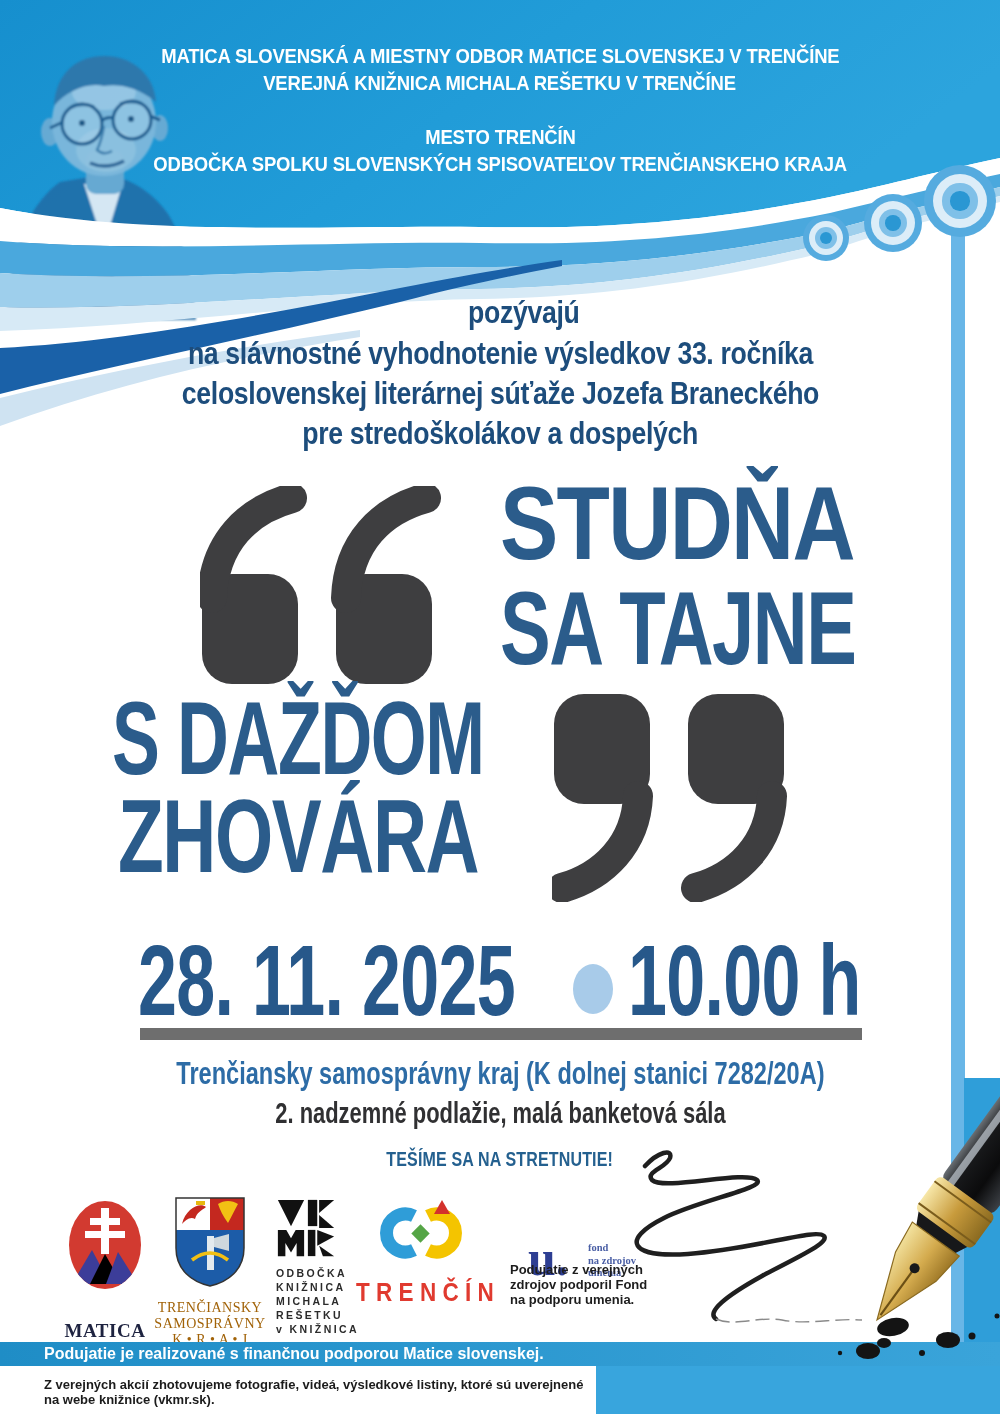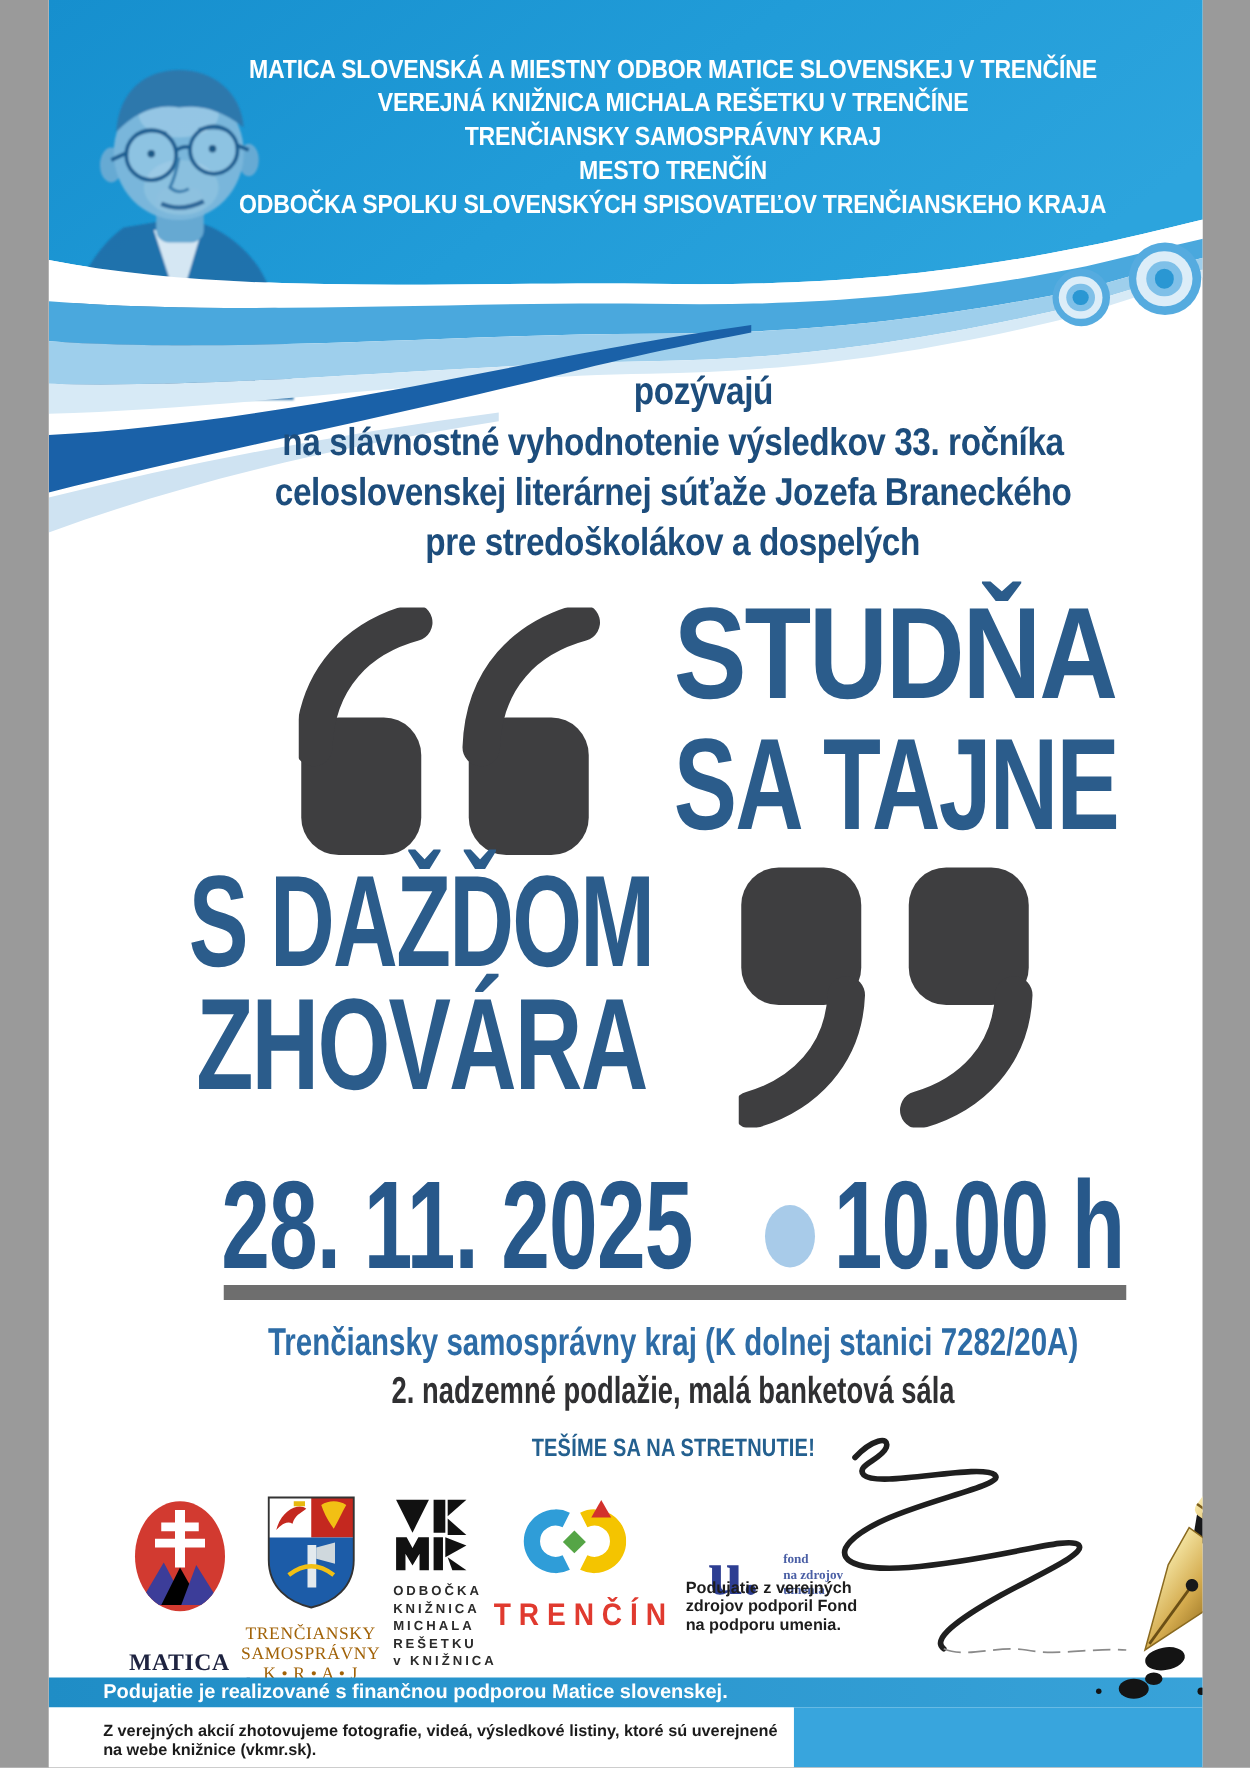--- a/index.html
+++ b/index.html
@@ -1,17 +1,17 @@
 <!DOCTYPE html>
 <html><head>
 <meta charset="utf-8">
 <style>
   html,body{margin:0;padding:0;background:#9a9a9a;}
   #poster{
-    position:relative;width:923px;height:1414px;margin:0 auto;
+    position:relative;width:1000px;height:1414px;margin:0 auto;
     background:#ffffff;overflow:hidden;
     font-family:"Liberation Sans","DejaVu Sans",sans-serif;
   }
   .abs{position:absolute;}
   .cline{position:absolute;left:0;width:1000px;text-align:center;white-space:nowrap;}
   .sqz{display:inline-block;transform-origin:center top;white-space:nowrap;}
   .sqzl{display:inline-block;transform-origin:left top;white-space:nowrap;}
 
   
   .hline{color:#ffffff;font-weight:bold;font-size:21px;line-height:27px;letter-spacing:-0.2px;}
@@ -135,21 +135,20 @@
   <div class="bullseye" style="left:924px;top:165px;width:72px;height:72px;">
     <div class="r2">
         <div class="r3">
           <div class="r4"></div>
         </div>
       </div>
   </div>
 
   <div class="cline" style="top:42px;"><span class="hline sqz" style="transform:scaleX(0.88);">MATICA SLOVENSKÁ A MIESTNY ODBOR MATICE SLOVENSKEJ V TRENČÍNE</span></div>
   <div class="cline" style="top:69px;"><span class="hline sqz" style="transform:scaleX(0.88);">VEREJNÁ KNIŽNICA MICHALA REŠETKU V TRENČÍNE</span></div>
-  <div class="cline" style="top:96px;"><span class="hline sqz" style="transform:scaleX(0.88);">TRENČIANSKY SAMOSPRÁVNY KRAJ</span></div>
   <div class="cline" style="top:123px;"><span class="hline sqz" style="transform:scaleX(0.88);">MESTO TRENČÍN</span></div>
   <div class="cline" style="top:150px;"><span class="hline sqz" style="transform:scaleX(0.88);">ODBOČKA SPOLKU SLOVENSKÝCH SPISOVATEĽOV TRENČIANSKEHO KRAJA</span></div>
 
   <div class="cline" style="top:293px;padding-left:24px;"><span class="iline sqz" style="transform:scaleX(0.86);">pozývajú</span></div>
   <div class="cline" style="top:334px;"><span class="iline sqz" style="transform:scaleX(0.86);">na slávnostné vyhodnotenie výsledkov 33. ročníka</span></div>
   <div class="cline" style="top:374px;"><span class="iline sqz" style="transform:scaleX(0.86);">celoslovenskej literárnej súťaže Jozefa Braneckého</span></div>
   <div class="cline" style="top:414px;"><span class="iline sqz" style="transform:scaleX(0.86);">pre stredoškolákov a dospelých</span></div>
 
   <svg class="abs" style="left:200px;top:486px;" width="256" height="200" viewBox="0 0 256 200">
     <g fill="#3e3e40" stroke="#3e3e40">

